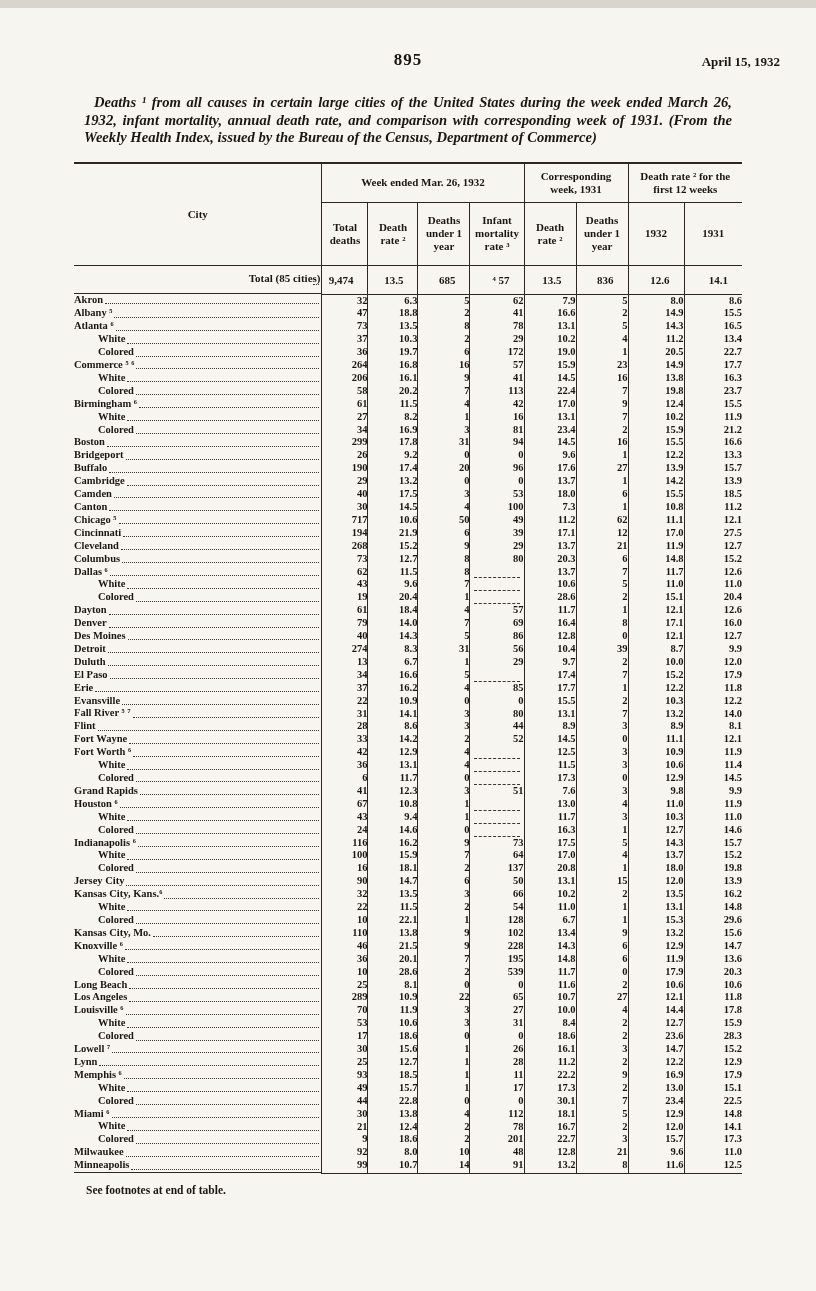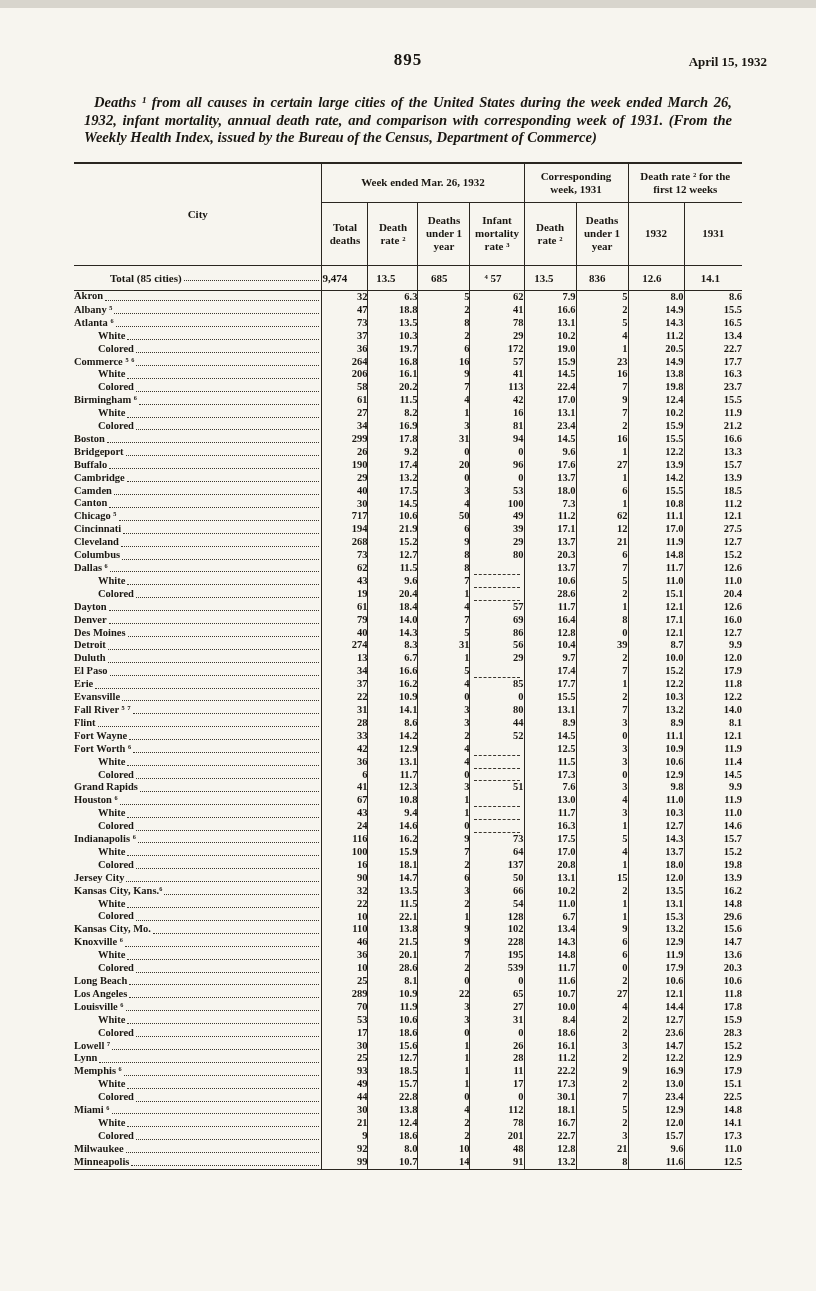--- a/index.html
+++ b/index.html
@@ -1,40 +1,40 @@
 <!DOCTYPE html>
 <html><head>
 <meta charset="utf-8">
 <style>
   html,body{margin:0;padding:0;}
   body{background:#d8d5cd;font-family:"Liberation Serif","DejaVu Serif",serif;}
   .page{width:816px;height:1291px;background:#f7f5ef;color:#1a1712;margin:8px auto;position:relative;box-sizing:border-box;overflow:hidden;}
 
   .page-header{position:relative;height:26px;padding-top:42px;}
   .page-number{position:absolute;left:0;right:0;top:42px;text-align:center;font-size:17px;font-weight:700;letter-spacing:1px;}
-  .page-date{position:absolute;right:49px;top:46px;font-size:13px;font-weight:700;}
+  .page-date{position:absolute;right:36px;top:46px;font-size:13px;font-weight:700;}
 
   .intro{margin:18px 84px 0 84px;font-size:14.6px;line-height:1.2;font-weight:700;font-style:italic;text-align:justify;text-indent:10px;}
 
   .note{width:656px;margin:17px auto 0 auto;text-align:center;font-size:11.5px;font-weight:700;line-height:1.3;}
 
   table.stats{margin:15px auto 0 auto;border-collapse:collapse;table-layout:fixed;width:668px;font-size:10.5px;font-weight:700;color:#1a1712;border-top:2px solid #2a2620;}
   .stats th,.stats td{border-left:1px solid #2a2620;}
   .stats th{font-weight:700;text-align:center;vertical-align:middle;padding:2px 3px;line-height:1.18;font-size:11px;}
   .stats th.city-h{border-left:none;}
   .stats thead th{border-bottom:1px solid #2a2620;}
   .stats th.grp{height:34px;}
   .stats th.sub{height:58px;}
 
-  .total-body td{padding:6px 0;border-bottom:1.5px solid #2a2620;line-height:12px;}
+  .total-body td{padding:6px 0;border-bottom:1.5px solid #2a2620;line-height:12px;flex-direction:column;}
   .main-body td{height:12.9px;padding:0;line-height:12.9px;overflow:hidden;white-space:nowrap;}
   .main-body tr:last-child td{border-bottom:1.5px solid #2a2620;}
 
   .num{text-align:right;padding-right:10px;}
-  .total-body .num{padding-right:22px;}
+  .total-body .num{padding-right:14px;}
   td.blank{padding:0 4px;vertical-align:bottom;}
   .dash-fill{display:block;border-bottom:1px dashed #3a352c;height:9px;}
 
   .city-cell{display:flex;align-items:flex-end;border-left:none !important;padding:0 0 0 2px;}
   .city-name{white-space:nowrap;padding-right:1px;}
   .leader{flex:1 1 auto;border-bottom:1.5px dotted #3a352c;margin:0 2px 2.5px 1px;min-width:6px;}
   .indent .city-name{padding-left:24px;}
   .total-row .city-name{padding-left:36px;}
   .total-row{font-size:11px;}
 
@@ -1068,14 +1068,15 @@
           <td class="num">14</td>
           <td class="num">91</td>
           <td class="num">13.2</td>
           <td class="num">8</td>
           <td class="num">11.6</td>
           <td class="num">12.5</td>
         </tr>
       </tbody>
   </table>
 
+  <p class="footer-note">See footnotes at end of table.</p>
 
 </div>
 
 </body></html>

